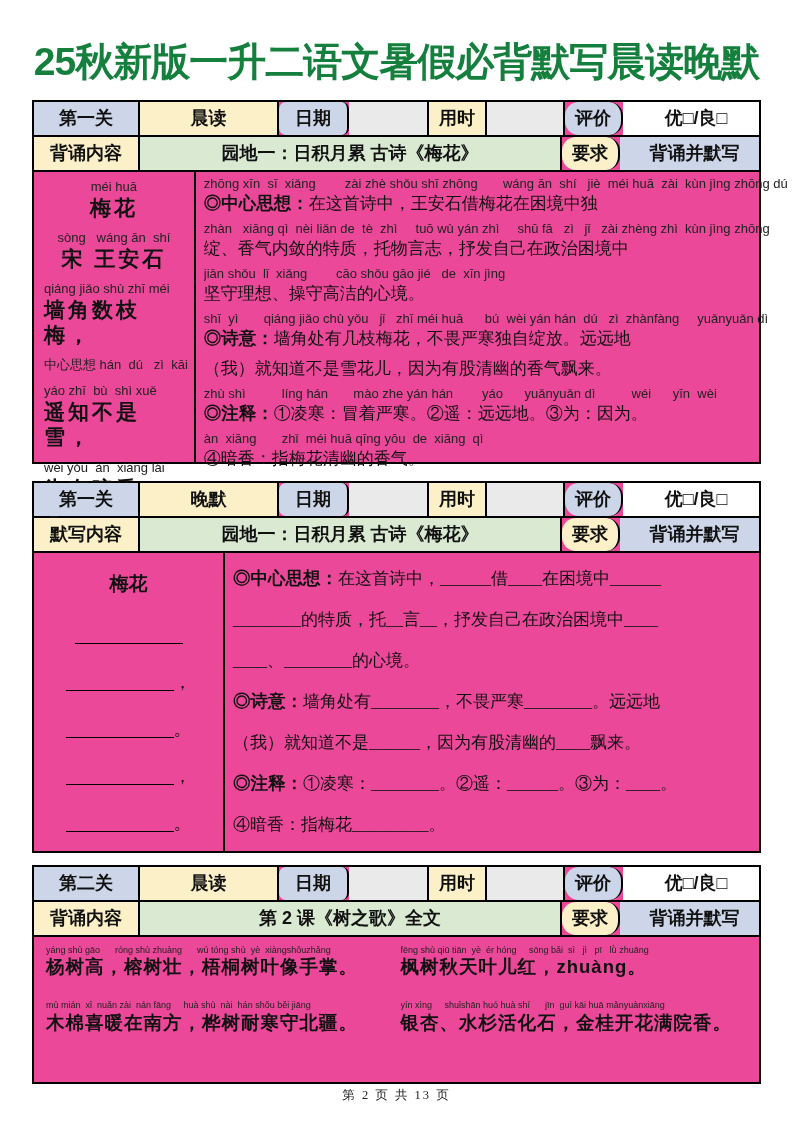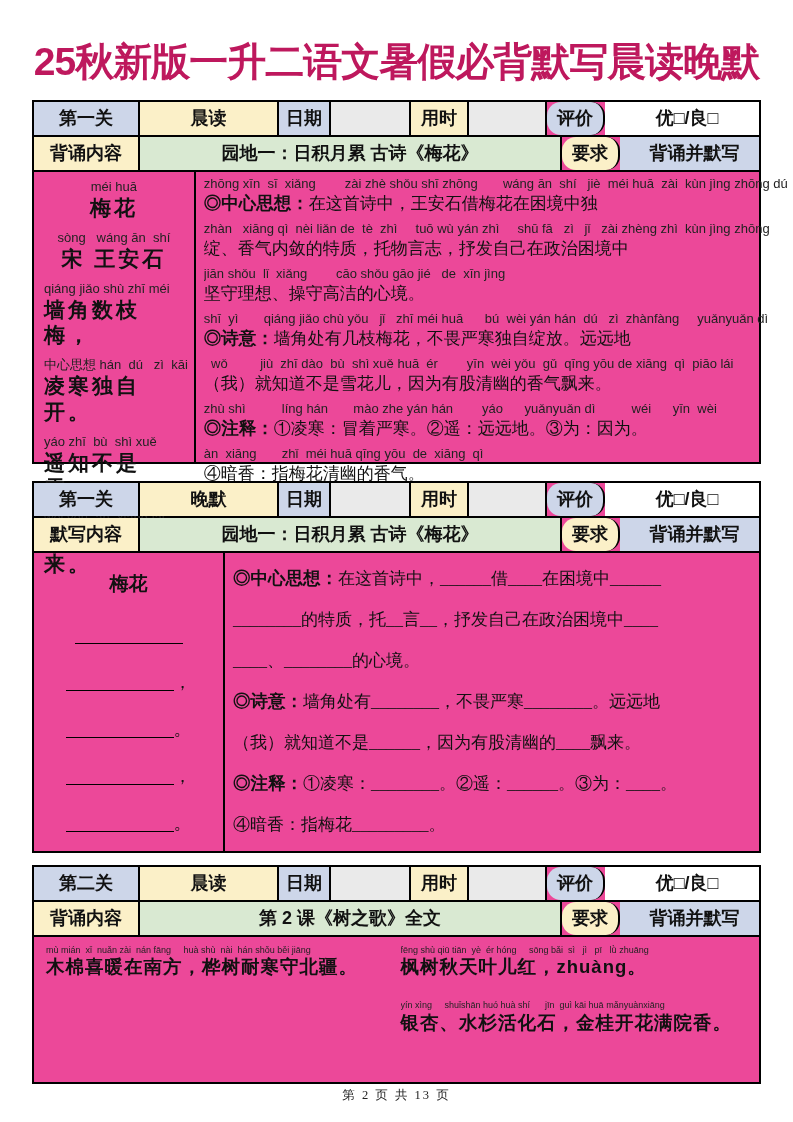--- a/index.html
+++ b/index.html
@@ -3,42 +3,42 @@
 <meta charset="utf-8">
 <style>
   * { margin:0; padding:0; box-sizing:border-box; }
   html,body { background:#fff; }
   .page {
     width:793px; height:1122px; background:#ffffff; position:relative;
     font-family:"Liberation Sans", sans-serif; color:#111; overflow:hidden;
   }
   .title {
     text-align:center; font-size:39px; font-weight:900; letter-spacing:-1px;
-    padding-top:40px; line-height:1.15; color:#be185d;
+    padding-top:40px; line-height:1.15; color:#15803d;
     font-family:"Liberation Sans", sans-serif;
   }
   .wtable { margin:0 32px; border:2.5px solid #000; background:#ec4899; }
   .tbl1 { margin-top:15px; }
   .tbl2 { margin-top:17px; }
   .tbl3 { margin-top:12px; }
 
   .hrow { display:flex; height:35px; border-bottom:2px solid #000; }
   .hcell {
     display:flex; align-items:center; justify-content:center;
     font-weight:700; font-size:18px; border-right:2px solid #000;
     overflow:hidden; white-space:nowrap;
   }
   .hcell:last-child { border-right:none;padding-left:10px; }
   .bg-blue  { background:#cdd6e9; }
   .bg-yel   { background:#fbf0c8; }
   .bg-green { background:#d9e9d2; }
   .bg-gray  { background:#eaeaea; }
   .bg-white { background:#ffffff; }
 
-  .w1 { width:106px; } .w2 { width:139px; } .w3 { width:52px; }
+  .w1 { width:106px; } .w2 { width:139px; } .w3 { width:70px;border-radius:7px; }
   .w4 { width:80px; }  .w5 { width:58px; } .w6 { width:78px; }
   .w7 { width:58px;border-radius:14px; }  .w8 { flex:1; }
   .wc { width:422px; }
 
   .tbody { display:flex; }
   .leftcol { width:191px; border-right:2px solid #000; padding:8px 6px; }
   .rightcol { flex:1; padding:5px 10px 4px 8px; }
 
   .pin {
     font-size:13px; color:#222; white-space:pre; line-height:1.15;
@@ -116,21 +116,20 @@
         <div class="poemline center">
           <div class="pin">sòng   wáng ān  shí</div>
           <div class="poem-hz">宋 王安石</div>
         </div>
         <div class="poemline">
           <div class="pin">qiáng jiǎo shù zhī méi</div>
           <div class="poem-hz">墙角数枝梅，</div>
         </div>
         <div class="poemline">
           <div class="pin">中心思想 hán  dú   zì  kāi</div>
-          <div class="poem-hz">凌寒独自开。</div>
         </div>
         <div class="poemline">
           <div class="pin">yáo zhī  bù  shì xuě</div>
           <div class="poem-hz">遥知不是雪，</div>
         </div>
         <div class="poemline">
           <div class="pin">wéi yǒu  àn  xiāng lái</div>
           <div class="poem-hz">为有暗香来。</div>
         </div>
       </div>
@@ -145,21 +144,20 @@
         </div>
         <div class="aline">
           <div class="pin">jiān shǒu  lǐ  xiǎng        cāo shǒu gāo jié   de  xīn jìng</div>
           <div class="hz"><span class="b"></span><span>坚守理想、操守高洁的心境。</span></div>
         </div>
         <div class="aline">
           <div class="pin">shī  yì       qiáng jiǎo chù yǒu   jǐ   zhī méi huā      bú  wèi yán hán  dú   zì  zhànfàng     yuǎnyuǎn dì</div>
           <div class="hz"><span class="b">◎诗意：</span><span>墙角处有几枝梅花，不畏严寒独自绽放。远远地</span></div>
         </div>
         <div class="aline">
-          <div class="pin">  wǒ         jiù  zhī dào  bù  shì xuě huā  ér        yīn  wèi yǒu  gǔ  qīng yōu de xiāng  qì  piāo lái</div>
           <div class="hz"><span class="b"></span><span>（我）就知道不是雪花儿，因为有股清幽的香气飘来。</span></div>
         </div>
         <div class="aline">
           <div class="pin">zhù shì          líng hán       mào zhe yán hán        yáo      yuǎnyuǎn dì          wéi      yīn  wèi</div>
           <div class="hz"><span class="b">◎注释：</span><span>①凌寒：冒着严寒。②遥：远远地。③为：因为。</span></div>
         </div>
         <div class="aline">
           <div class="pin">àn  xiāng       zhǐ  méi huā qīng yōu  de  xiāng  qì</div>
           <div class="hz"><span class="b"></span><span>④暗香：指梅花清幽的香气。</span></div>
         </div>
@@ -254,20 +252,24 @@
     </div>
     <div class="hrow">
       <div class="hcell w1 bg-yel">背诵内容</div>
       <div class="hcell wc bg-green">第 2 课《树之歌》全文</div>
       <div class="hcell w7 bg-yel">要求</div>
       <div class="hcell w8 bg-blue">背诵并默写</div>
     </div>
     <div class="t3body">
       <div class="t3col">
         <div class="t3line">
+          <div class="pin">yáng shù gāo      róng shù zhuàng      wú tóng shù  yè  xiàngshǒuzhǎng</div>
+          <div class="t3-hz">杨树高，榕树壮，梧桐树叶像手掌。</div>
+        </div>
+        <div class="t3line">
           <div class="pin">mù mián  xǐ  nuǎn zài  nán fāng     huà shù  nài  hán shǒu běi jiāng</div>
           <div class="t3-hz">木棉喜暖在南方，桦树耐寒守北疆。</div>
         </div>
       </div>
       <div class="t3col">
         <div class="t3line">
           <div class="pin">fēng shù qiū tiān  yè  ér hóng     sōng bǎi  sì   jì   pī   lǜ zhuāng</div>
           <div class="t3-hz">枫树秋天叶儿红，zhuàng。</div>
         </div>
         <div class="t3line">

